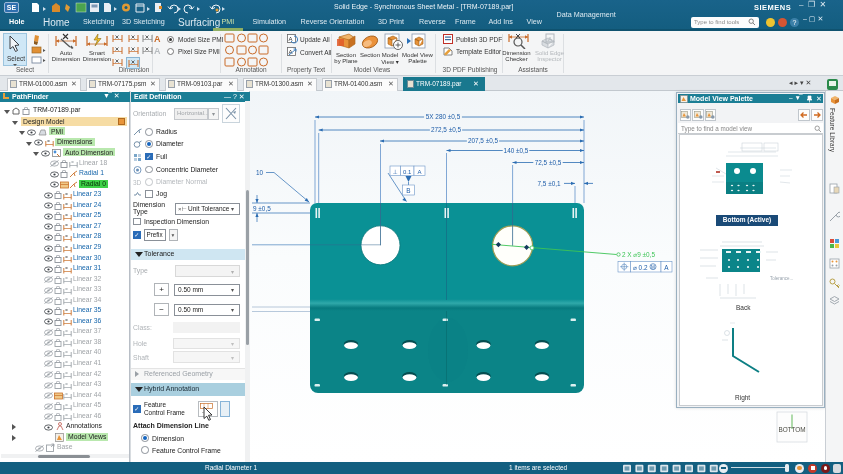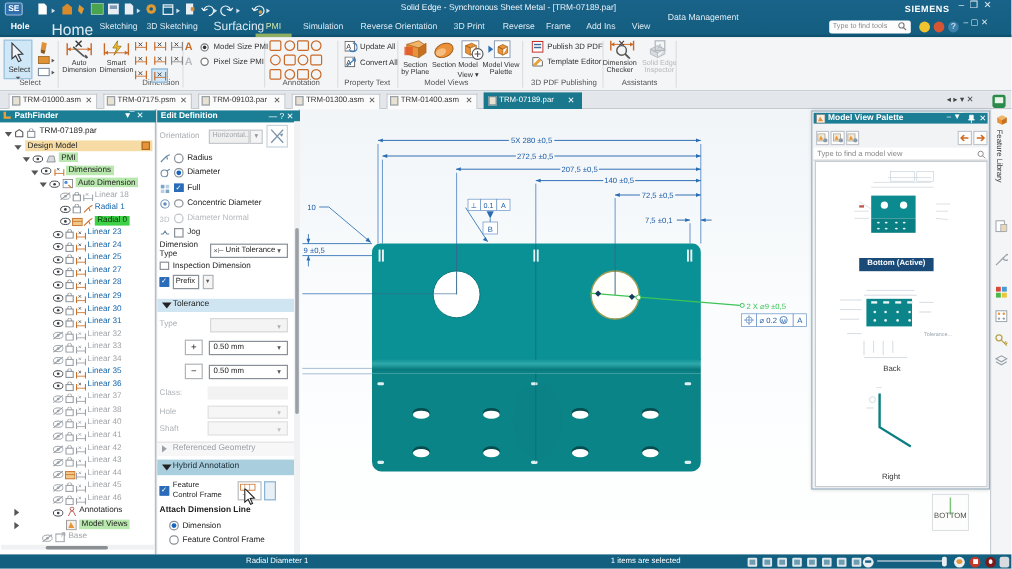--- a/index.html
+++ b/index.html
@@ -36,21 +36,21 @@
   <path d="M169 6 l3 2 -3 2z" fill="#cfe0ee" stroke="none"></path>
   <path d="M184 8 a4 4 0 1 1 4 4 M184 8 l-2 -2.5 M184 8 l3 -1.5" stroke="#f2f6fa" fill="none"></path>
   <circle cx="189" cy="9" r="1.5" fill="#e09a35" stroke="none"></circle>
   <path d="M194 6 l3 2 -3 2z" fill="#cfe0ee" stroke="none"></path>
  </g>
 </svg>
 <div class="abs tt" style="left:334px;top:3px;color:#eef4f8;font-size:7px;">Solid Edge - Synchronous Sheet Metal - [TRM-07189.par]</div>
 <div class="abs tt" style="left:754px;top:3px;color:#ffffff;font-size:7.5px;font-weight:bold;letter-spacing:0.5px;">SIEMENS</div>
 <div class="abs tt" style="left:799px;top:0px;color:#dfeaf2;font-size:8px;">–&nbsp; ❐&nbsp; ✕</div>
 <div class="abs tt" style="left:9px;top:17px;color:#ffffff;font-size:7.2px;font-weight:bold;">Hole</div>
-<div class="abs tt" style="left:43px;top:17px;color:#dce9f1;font-size:13px;font-weight:normal;">Home</div>
+<div class="abs tt" style="left:43px;top:17px;color:#dce9f1;font-size:10px;font-weight:normal;">Home</div>
 <div class="abs tt" style="left:83px;top:17px;color:#dce9f1;font-size:7.2px;font-weight:normal;">Sketching</div>
 <div class="abs tt" style="left:122px;top:17px;color:#dce9f1;font-size:7.2px;font-weight:normal;">3D Sketching</div>
 <div class="abs tt" style="left:178px;top:17px;color:#dce9f1;font-size:10px;font-weight:normal;">Surfacing</div>
 <div class="abs tt" style="left:221.5px;top:17px;color:#cfe3a8;font-size:7.2px;font-weight:normal;">PMI</div>
 <div class="abs tt" style="left:252.5px;top:17px;color:#dce9f1;font-size:7.2px;font-weight:normal;">Simulation</div>
 <div class="abs tt" style="left:300.5px;top:17px;color:#dce9f1;font-size:7.2px;font-weight:normal;">Reverse Orientation</div>
 <div class="abs tt" style="left:378px;top:17px;color:#dce9f1;font-size:7.2px;font-weight:normal;">3D Print</div>
 <div class="abs tt" style="left:419px;top:17px;color:#dce9f1;font-size:7.2px;font-weight:normal;">Reverse</div>
 <div class="abs tt" style="left:455px;top:17px;color:#dce9f1;font-size:7.2px;font-weight:normal;">Frame</div>
 <div class="abs tt" style="left:488.5px;top:17px;color:#dce9f1;font-size:7.2px;font-weight:normal;">Add Ins</div>

